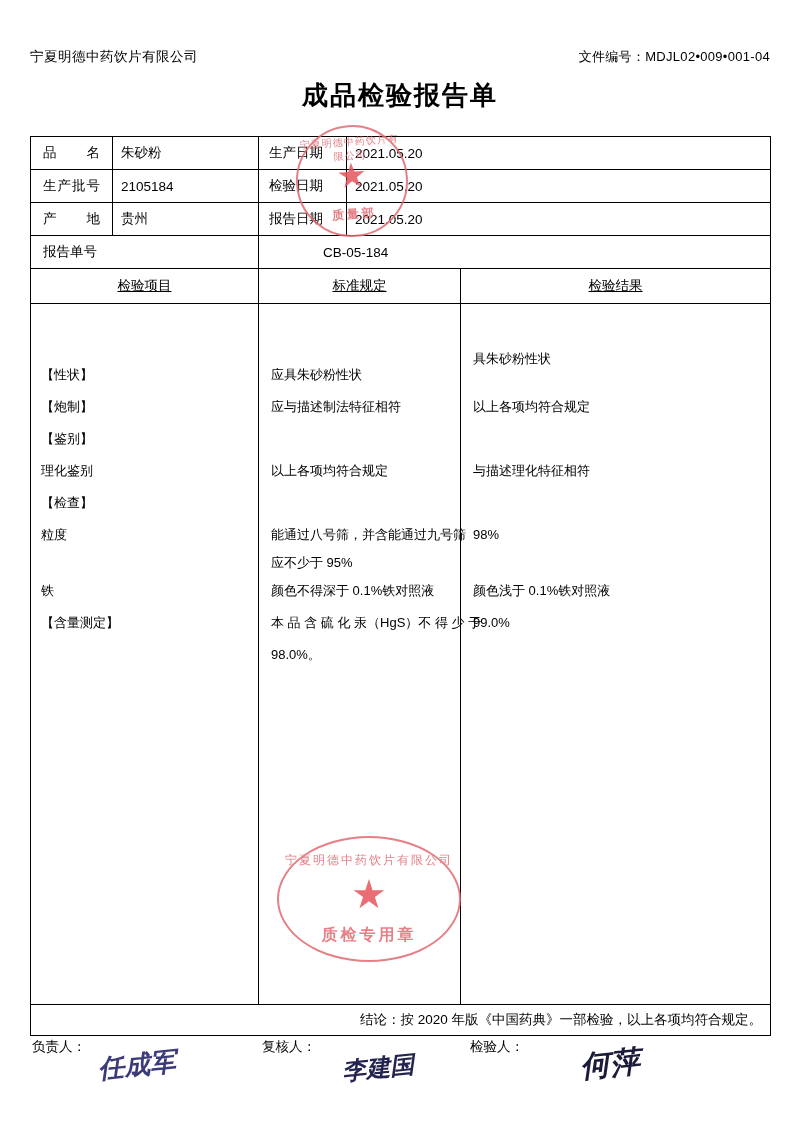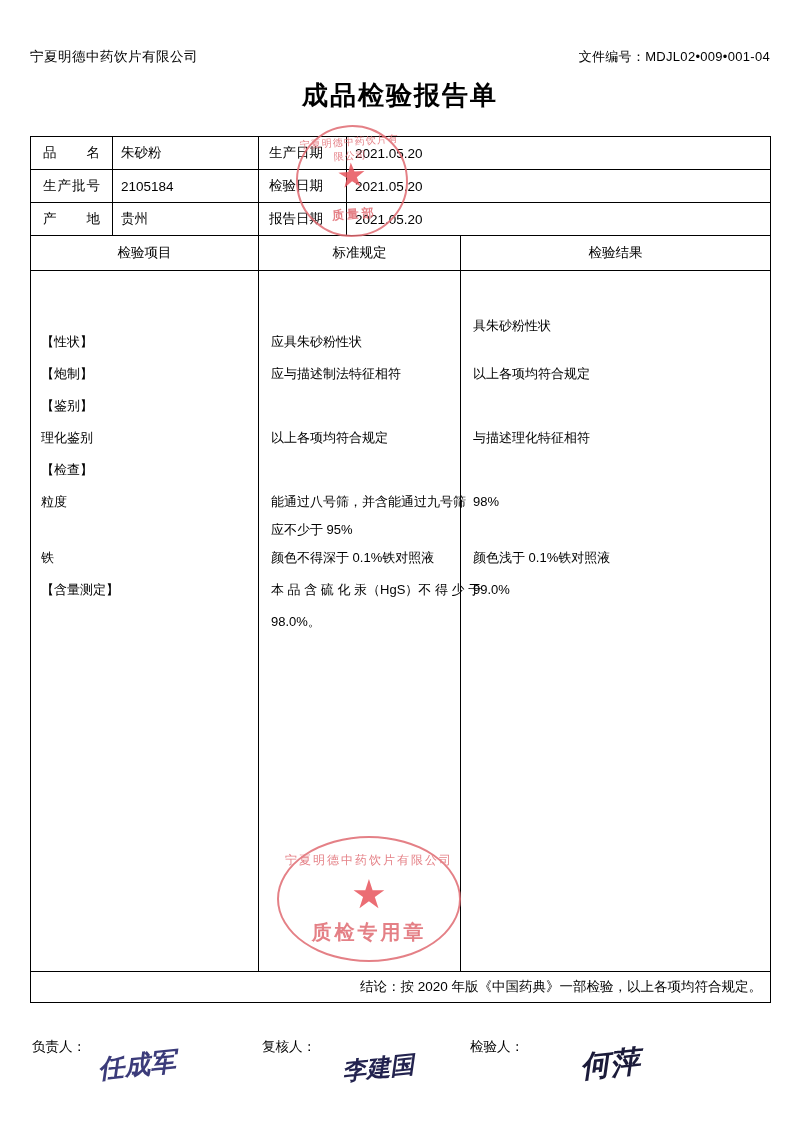--- a/index.html
+++ b/index.html
@@ -70,20 +70,21 @@
   .lbl2 { width: 88px; padding-left: 10px !important; }
 
   .reportno-label { width: 170px; }
   .reportno-val { text-align: center; padding-left: 0 !important; }
 
   
   .ins-head td {
     text-align: center;
     height: 34px;
     font-size: 13.5px;
+    text-decoration: underline;
   }
 
   
   .ins-body td {
     vertical-align: top;
     height: 700px;
     padding: 0;
   }
   .colbox {
     position: relative;
@@ -169,21 +170,21 @@
   .stamp-big .arc { font-size: 12px; top: 14px; letter-spacing: 2px; }
   .stamp .bottomtext {
     position: absolute;
     left: 0; right: 0; bottom: 12px;
     text-align: center;
     font-size: 12px;
     letter-spacing: 3px;
     font-weight: bold;
     font-family: "Liberation Serif", serif;
   }
-  .stamp-big .bottomtext { font-size: 20px; bottom: 14px; }
+  .stamp-big .bottomtext { font-size: 16px; bottom: 14px; }
 </style>
 </head>
 <body>
 
 <div class="page">
 
   <div class="hdr">
     <span class="company">宁夏明德中药饮片有限公司</span>
     <span class="docno">文件编号：MDJL02•009•001-04</span>
   </div>
@@ -209,20 +210,24 @@
         <td class="lbl">生产批号</td>
         <td class="val">2105184</td>
         <td class="lbl2">检验日期</td>
         <td class="val" colspan="2">2021.05.20</td>
       </tr>
       <tr>
         <td class="lbl">产　　地</td>
         <td class="val">贵州</td>
         <td class="lbl2">报告日期</td>
         <td class="val" colspan="2">2021.05.20</td>
+      </tr>
+      <tr>
+        <td class="lbl reportno-label" colspan="2" style="text-align-last:left;">报告单号</td>
+        <td class="reportno-val" colspan="3" style="text-align:left;padding-left:64px !important;">CB-05-184</td>
       </tr>
 
       <tr class="ins-head">
         <td colspan="2">检验项目</td>
         <td colspan="2">标准规定</td>
         <td>检验结果</td>
       </tr>
 
       <tr class="ins-body">
         <td colspan="2">

